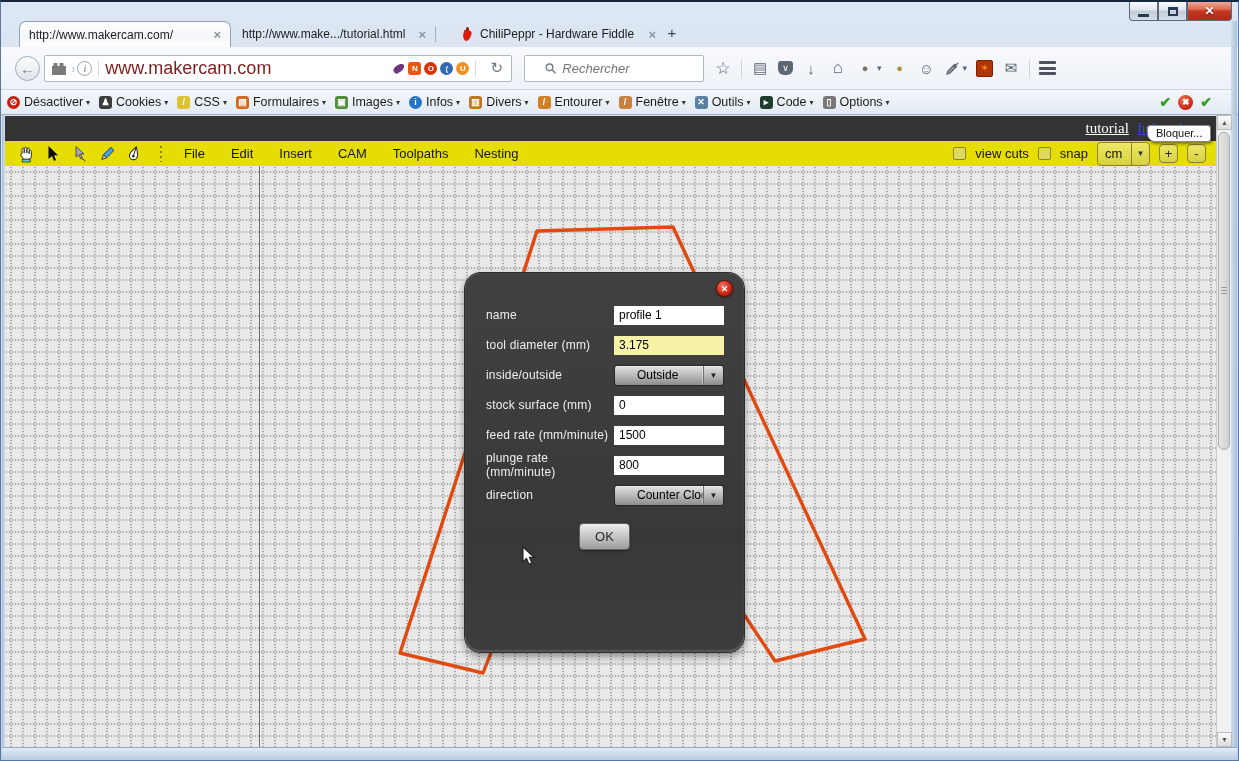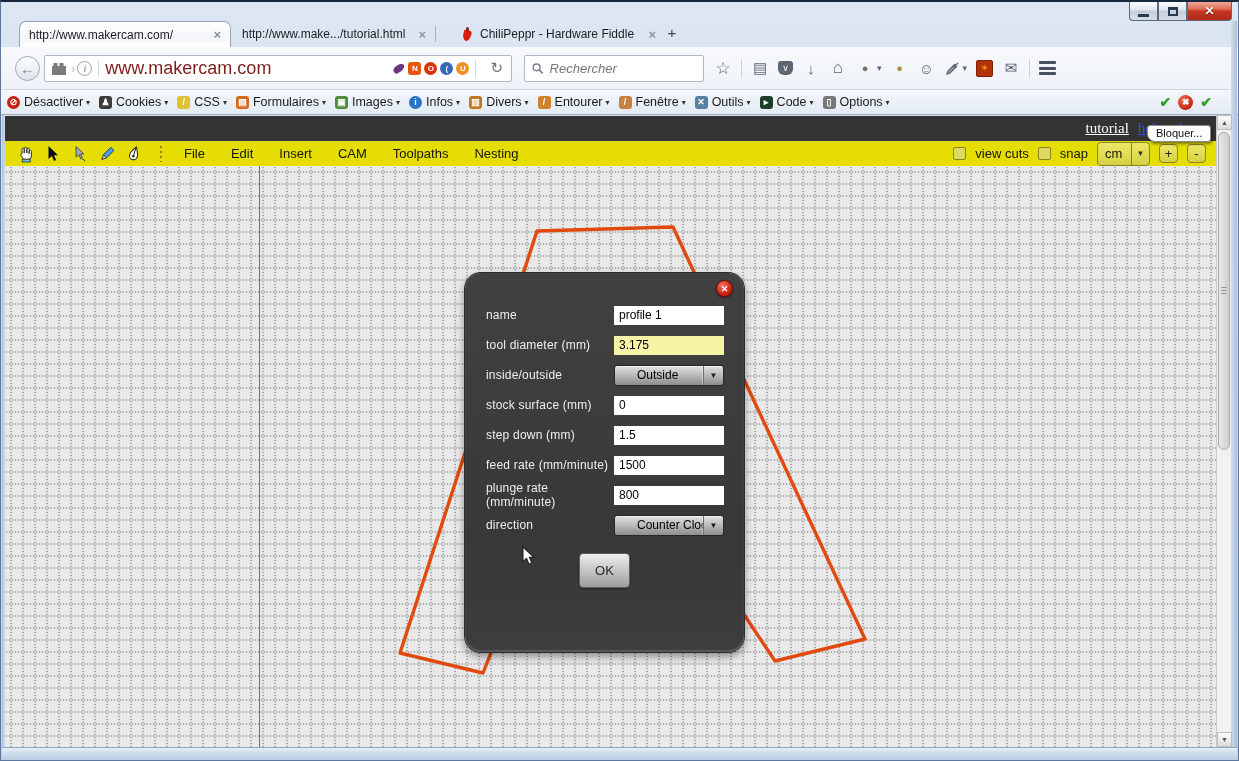--- a/index.html
+++ b/index.html
@@ -50,21 +50,21 @@
              font-size:10px; font-style:italic; font-family:"Liberation Serif",serif;
              display:flex; align-items:center; justify-content:center; }
   .urlsep { width:1px; height:17px; background:#d4dae2; margin:0 6px; }
   .urltext { font-size:18px; color:#7f1d1d; flex:1; }
   .miniico { width:13px; height:13px; border-radius:3px; margin-left:3px; display:flex; align-items:center;
              justify-content:center; font-size:8px; color:#fff; font-weight:bold; }
   .miniico.r { border-radius:50%; }
   .egg { width:12px; height:7px; border-radius:50% 60% 60% 50%; transform:rotate(-38deg); }
   .reload { color:#6d7682; font-size:15px; margin:0 4px 0 8px; }
   .searchbox { height:27px; width:180px; background:#fff; border:1px solid #aeb8c6; border-radius:2px;
-            display:flex; align-items:center; margin-left:12px; padding:0 7px; gap:6px; }
+            display:flex; align-items:center; margin-left:12px; padding:0 20px; gap:6px; }
   .searchbox input { border:none; outline:none; font-style:italic; font-size:13px; color:#8a8a8a;
             width:100%; font-family:"Liberation Sans",sans-serif; background:transparent; }
   .navicons { display:flex; align-items:center; margin-left:10px; gap:9px; }
   .nico { font-size:15px; color:#5c6572; display:flex; align-items:center; justify-content:center;
           width:18px; height:18px; }
   .caret { font-size:9px; color:#5c6572; margin-left:-6px; }
   .nsep { width:1px; height:19px; background:#cfd6e0; }
   .pocket { width:15px; height:14px; background:#5d6772; border-radius:3px 3px 6px 6px; color:#fff;
             font-size:9px; display:flex; align-items:center; justify-content:center; }
   .redsq { width:17px; height:17px; background:#b23306; border-radius:2px; color:#ffa520; font-size:9px;
@@ -137,21 +137,21 @@
   .dlabel { margin-left:21px; font-size:12px; color:#efefef; flex:1; letter-spacing:.2px; }
   .dinput { width:110px; height:19px; margin-right:20px; border:none; outline:none; background:#fff;
             font-size:12px; font-family:"Liberation Sans",sans-serif; color:#000; padding:0 5px; }
   .dselect { width:110px; height:21px; margin-right:20px; border-radius:3px; display:flex; overflow:hidden;
             border:1px solid #262626; background:linear-gradient(180deg,#e2e2e2,#bdbdbd 45%,#8d8d8d);
             box-shadow:inset 0 1px 0 rgba(255,255,255,.55); }
   .dselect .txt { flex:1; font-size:12px; color:#000; display:flex; align-items:center; padding-left:22px;
             white-space:nowrap; overflow:hidden; }
   .dselect .arrbox { width:20px; border-left:1px solid #6f6f6f; box-shadow:-1px 0 0 rgba(255,255,255,.4);
             display:flex; align-items:center; justify-content:center; font-size:8px; color:#1c1c1c; }
-  .okbtn { width:51px; height:35px; margin:13px auto 0; border:1px solid #5f5f5f; border-radius:4px;
+  .okbtn { width:51px; height:27px; margin:13px auto 0; border:1px solid #5f5f5f; border-radius:4px;
            background:linear-gradient(180deg,#ededed,#c9c9c9 45%,#9d9d9d);
            font-size:13px; color:#2a2a2a; display:flex; align-items:center; justify-content:center;
            box-shadow:0 1px 2px rgba(0,0,0,.4); }
 
   
   .vscroll { position:absolute; top:113px; right:7px; bottom:13px; width:15px; background:#f1f1f1;
              border-left:1px solid #cacaca; z-index:30; }
   .sarrow { position:absolute; left:0; width:15px; height:15px; background:linear-gradient(180deg,#fbfbfb,#dcdcdc);
             border:1px solid #bcbcbc; color:#555; font-size:7px; display:flex; align-items:center; justify-content:center; }
   .sarrow.up { top:0; } .sarrow.down { bottom:0; }
@@ -407,24 +407,20 @@
         <span class="dselect">
           <span class="txt">Outside</span>
           <span class="arrbox">▼</span>
         </span>
       </div>
       <div class="drow">
         <span class="dlabel">stock surface (mm)</span>
         <input class="dinput" value="0" style="">
       </div>
       <div class="drow">
-        <span class="dlabel">step down (mm)</span>
-        <input class="dinput" value="1.5" style="">
-      </div>
-      <div class="drow">
         <span class="dlabel">feed rate (mm/minute)</span>
         <input class="dinput" value="1500" style="">
       </div>
       <div class="drow">
         <span class="dlabel">plunge rate (mm/minute)</span>
         <input class="dinput" value="800" style="">
       </div>
       <div class="drow">
         <span class="dlabel">direction</span>
         <span class="dselect">

